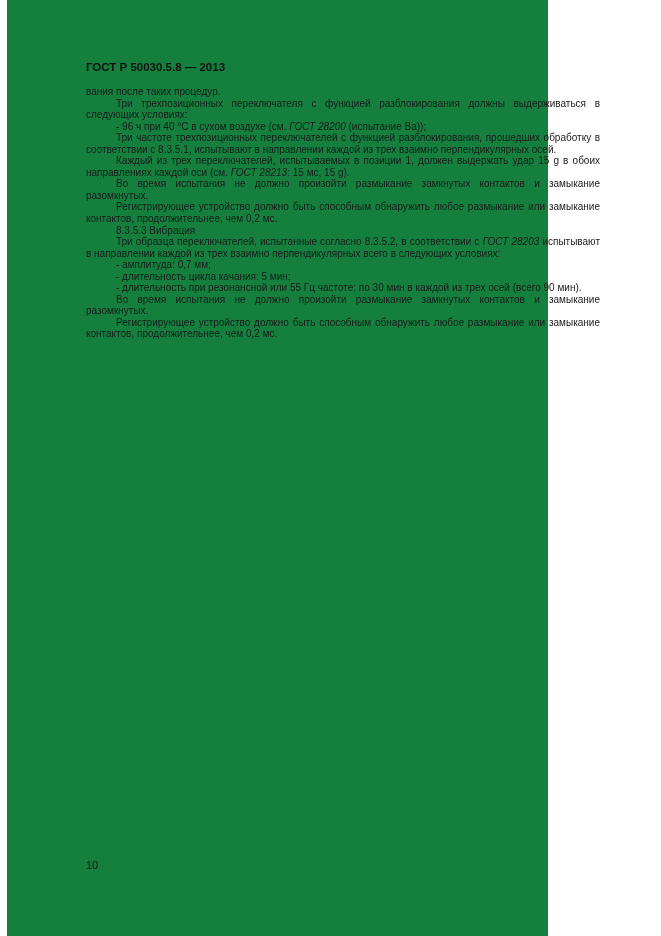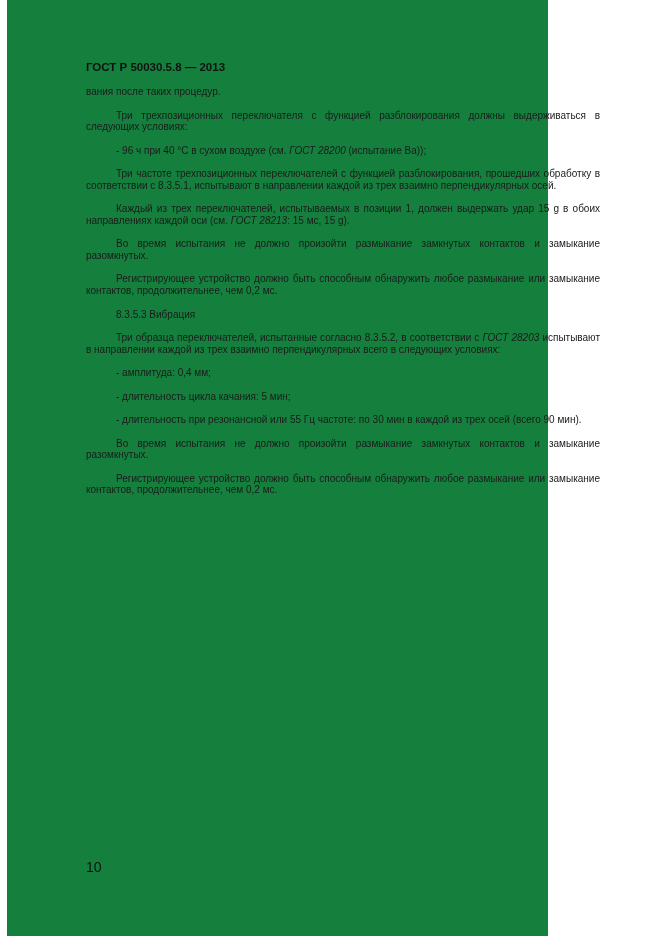--- a/index.html
+++ b/index.html
@@ -9,45 +9,45 @@
     position: absolute; left: 79px; top: 61px;
     font-family: "Liberation Sans", sans-serif; font-weight: bold;
     font-size: 11.5px; color: #111;
   }
   .body {
     position: absolute; left: 79px; top: 86px; width: 514px;
     font-family: "Liberation Sans", sans-serif; font-size: 10px;
     line-height: 11.55px; color: #1a1a1a;
   }
   .p { margin: 0; text-align: justify; }
-  .ind { text-indent: 30px; margin-top: 12px; }
+  .ind { text-indent: 30px; }
   .last { text-align-last: left; }
   .it { font-style: italic; }
   .page-num {
     position: absolute; left: 79px; top: 859px;
-    font-family: "Liberation Sans", sans-serif; font-size: 14px; color: #111;
+    font-family: "Liberation Sans", sans-serif; font-size: 11px; color: #111;
   }
 </style>
 </head>
 <body>
 
 <div class="page">
   <div class="header">ГОСТ Р 50030.5.8 — 2013</div>
 
   <div class="body">
     <p class="p last">вания после таких процедур.</p>
     <p class="p ind last">Три трехпозиционных переключателя с функцией разблокирования должны выдерживаться в следующих условиях:</p>
     <p class="p ind last"><span>- 96 ч при 40 °С в  сухом воздухе (см. </span><span class="it">ГОСТ 28200</span><span> (испытание Ва));</span></p>
     <p class="p ind last">Три частоте трехпозиционных переключателей с функцией разблокирования, прошедших обработку в соответствии с 8.3.5.1, испытывают в направлении каждой из трех взаимно перпендикулярных осей.</p>
     <p class="p ind last"><span>Каждый из трех переключателей, испытываемых в позиции 1, должен выдержать удар 15 g в обоих направлениях каждой оси (см. </span><span class="it">ГОСТ 28213</span><span>: 15 мс, 15 g).</span></p>
     <p class="p ind last">Во время испытания не должно произойти размыкание замкнутых контактов и замыкание разомкнутых.</p>
     <p class="p ind last">Регистрирующее устройство должно быть способным обнаружить любое размыкание или замыкание контактов, продолжительнее, чем 0,2 мс.</p>
     <p class="p ind last">8.3.5.3 Вибрация</p>
     <p class="p ind last"><span>Три образца переключателей, испытанные согласно 8.3.5.2, в соответствии с </span><span class="it">ГОСТ 28203</span><span> испытывают в направлении каждой  из трех взаимно перпендикулярных всего в следующих условиях:</span></p>
-    <p class="p ind last">- амплитуда: 0,4 мм;</p>
+    <p class="p ind last">- амплитуда: 0,7 мм;</p>
     <p class="p ind last">- длительность цикла качания: 5 мин;</p>
     <p class="p ind last">- длительность при резонансной или 55 Гц частоте: по 30 мин в каждой из трех осей (всего 90 мин).</p>
     <p class="p ind last">Во время испытания не должно произойти размыкание замкнутых контактов и замыкание разомкнутых.</p>
     <p class="p ind last">Регистрирующее устройство должно быть способным обнаружить любое размыкание или замыкание контактов, продолжительнее, чем 0,2 мс.</p>
   </div>
 
   <div class="page-num">10</div>
 </div>
 
 </body></html>

